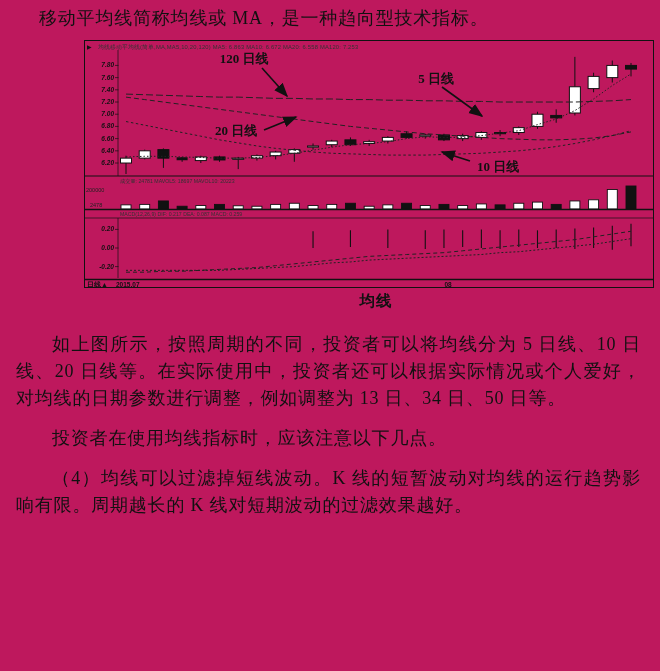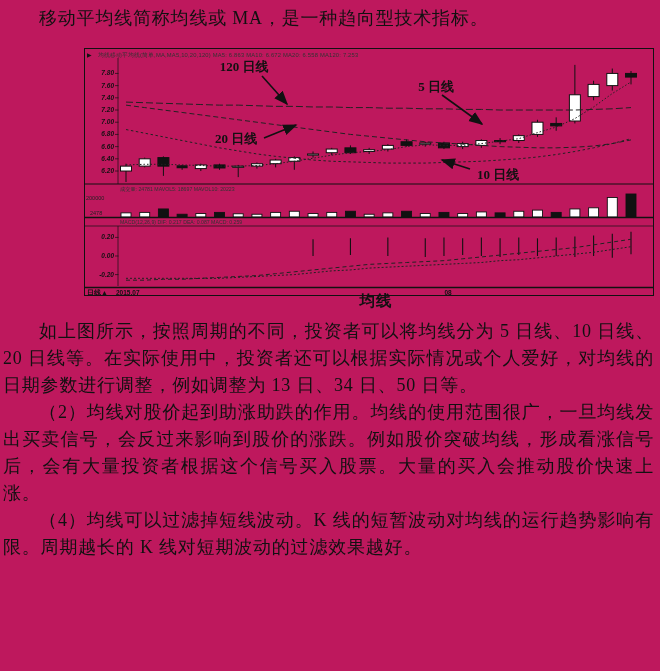--- a/index.html
+++ b/index.html
@@ -1,25 +1,25 @@
 <!DOCTYPE html>
 <html><head>
 <meta charset="utf-8">
 <style>
   html,body{margin:0;padding:0;background:#ffffff;}
   body{width:660px;height:671px;font-family:"Liberation Serif","DejaVu Serif",serif;color:#111;}
   .page{position:relative;width:660px;height:671px;overflow:hidden;background:#be185d;}
   .intro{position:absolute;top:5px;left:3px;right:6px;text-indent:2em;font-size:18px;
          line-height:26px;letter-spacing:0.8px;text-align:justify;}
-  .figure{position:absolute;top:48px;left:84px;width:570px;height:248px;}
+  .figure{position:absolute;top:40px;left:84px;width:570px;height:248px;}
   .figure svg{display:block;}
   .caption{position:absolute;top:291px;left:0;width:660px;text-align:center;
            font-weight:bold;font-size:15.5px;letter-spacing:1px;padding-left:46px;}
   .bodytext{position:absolute;top:318px;left:3px;right:6px;}
-  .bodytext p{margin:0;text-indent:2em;font-size:18px;line-height:27px;
+  .bodytext p{margin:13px;text-indent:2em;font-size:18px;line-height:27px;
               letter-spacing:0.8px;text-align:justify;}
 </style>
 </head>
 <body>
 
 <div class="page">
 
   <div class="intro">移动平均线简称均线或 MA，是一种趋向型技术指标。</div>
 
   <div class="figure">
@@ -184,17 +184,17 @@
           <text x="32" y="246.5" font-size="6.5" text-anchor="start" fill="#111" font-family="&quot;Liberation Sans&quot;,&quot;DejaVu Sans&quot;,sans-serif" font-weight="bold">2015.07</text>
           <text x="364" y="246.5" font-size="6.5" text-anchor="middle" fill="#111" font-family="&quot;Liberation Sans&quot;,&quot;DejaVu Sans&quot;,sans-serif" font-weight="bold">08</text>
         </g>
     </svg>
   </div>
 
   <div class="caption">均线</div>
 
   <div class="bodytext">
     <p>如上图所示，按照周期的不同，投资者可以将均线分为 5 日线、10 日线、20 日线等。在实际使用中，投资者还可以根据实际情况或个人爱好，对均线的日期参数进行调整，例如调整为 13 日、34 日、50 日等。</p>
-    <p>（2）均线对股价起到助涨助跌的作用。均线的使用范围很广，一旦均线发出买卖信号，会反过来影响到股价的涨跌。例如股价突破均线，形成看涨信号后，会有大量投资者根据这个信号买入股票。大量的买入会推动股价快速上涨。</p>
+    <p>投资者在使用均线指标时，应该注意以下几点。</p>
     <p>（4）均线可以过滤掉短线波动。K 线的短暂波动对均线的运行趋势影响有限。周期越长的 K 线对短期波动的过滤效果越好。</p>
   </div>
 
 </div>
 
 </body></html>

